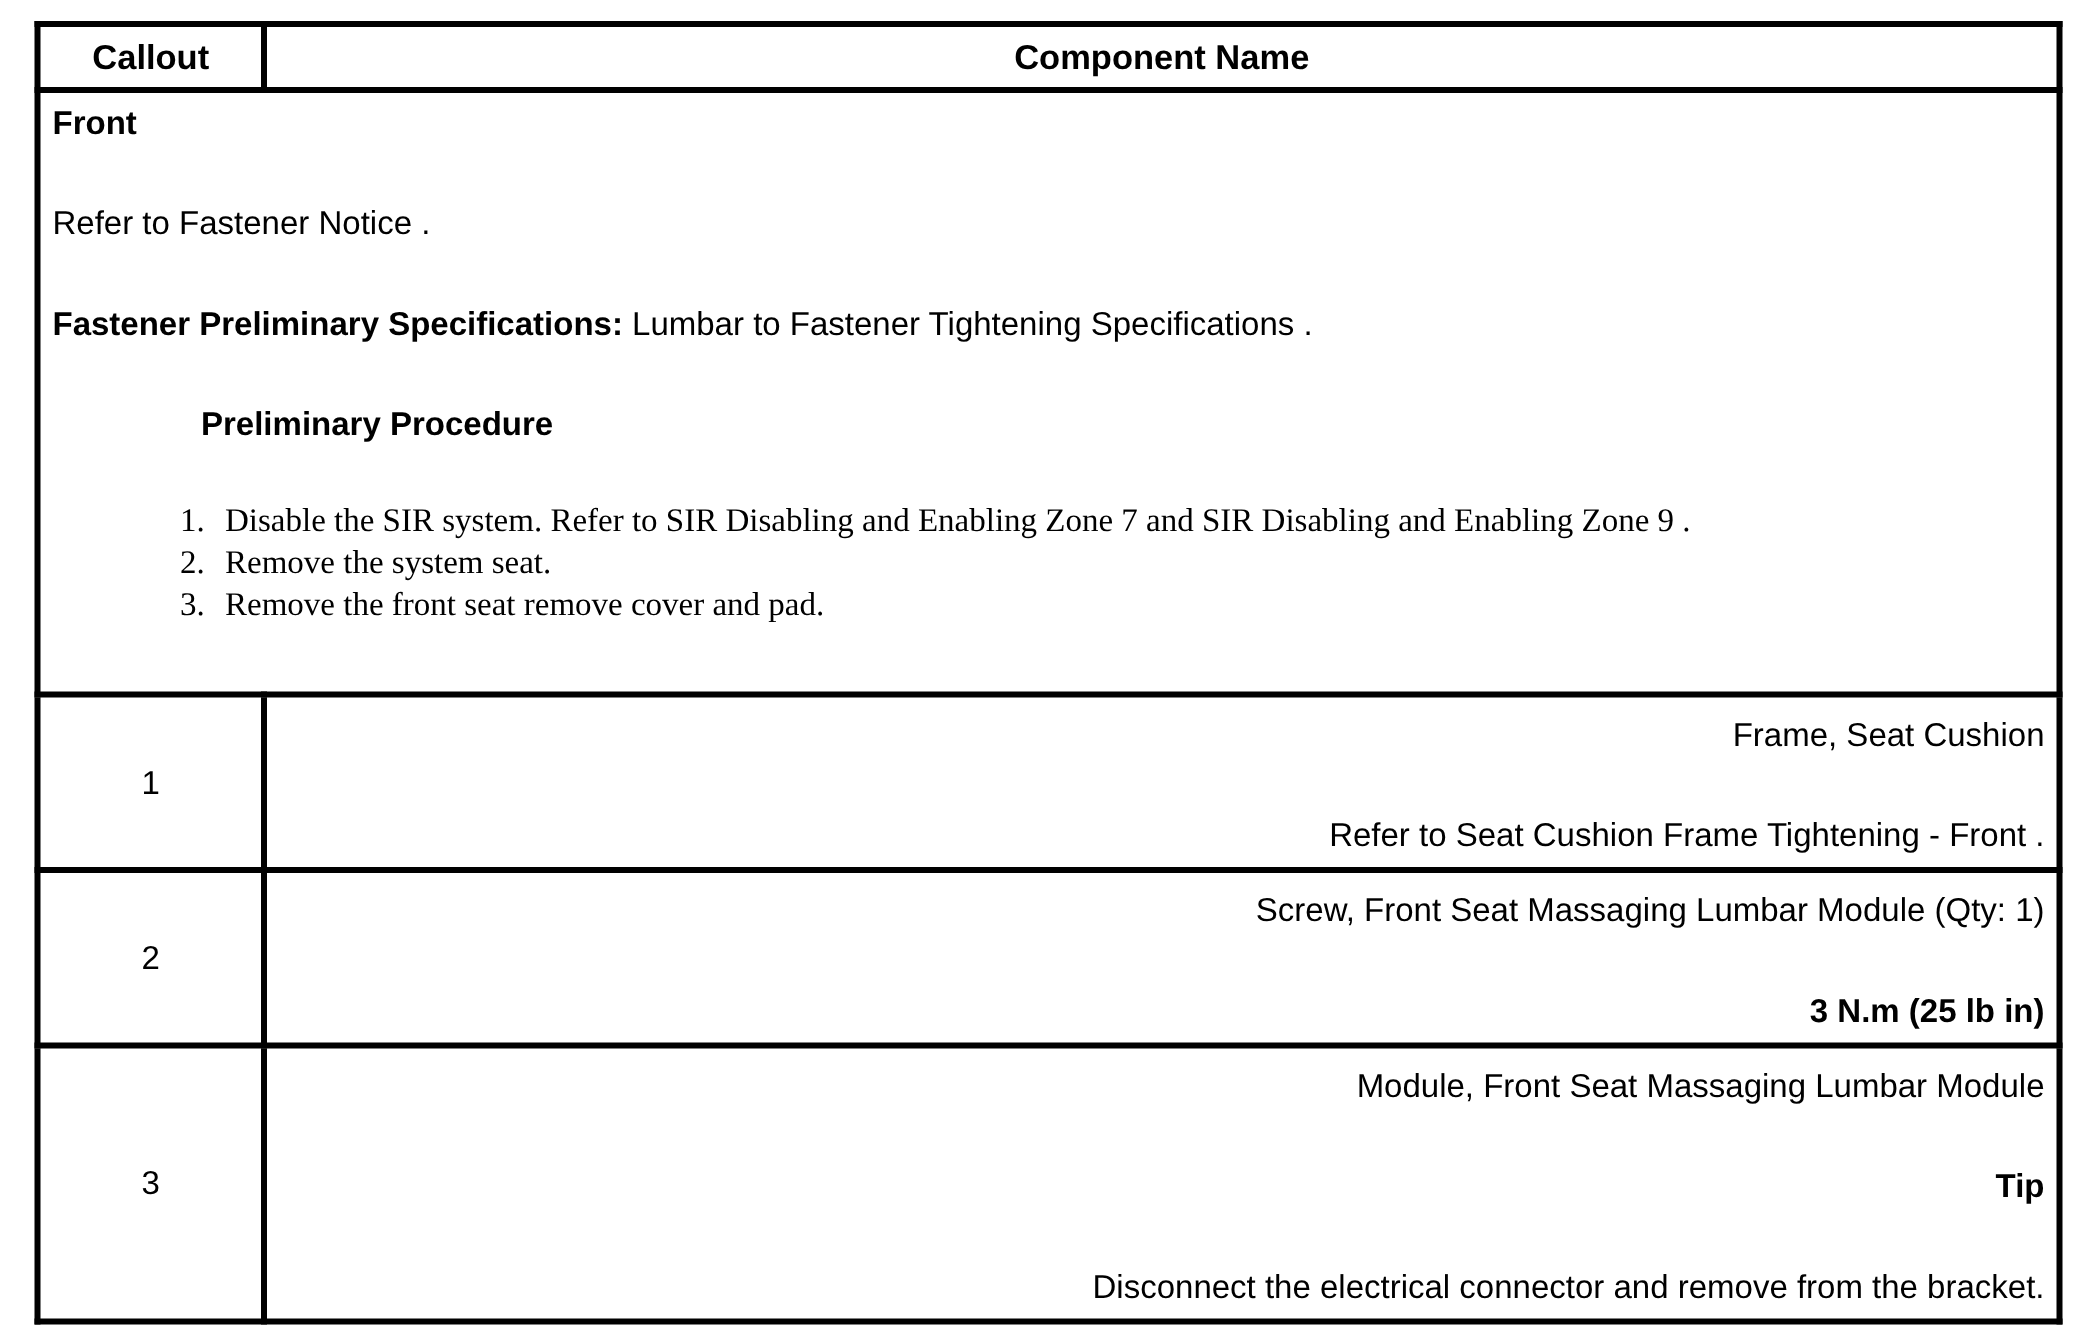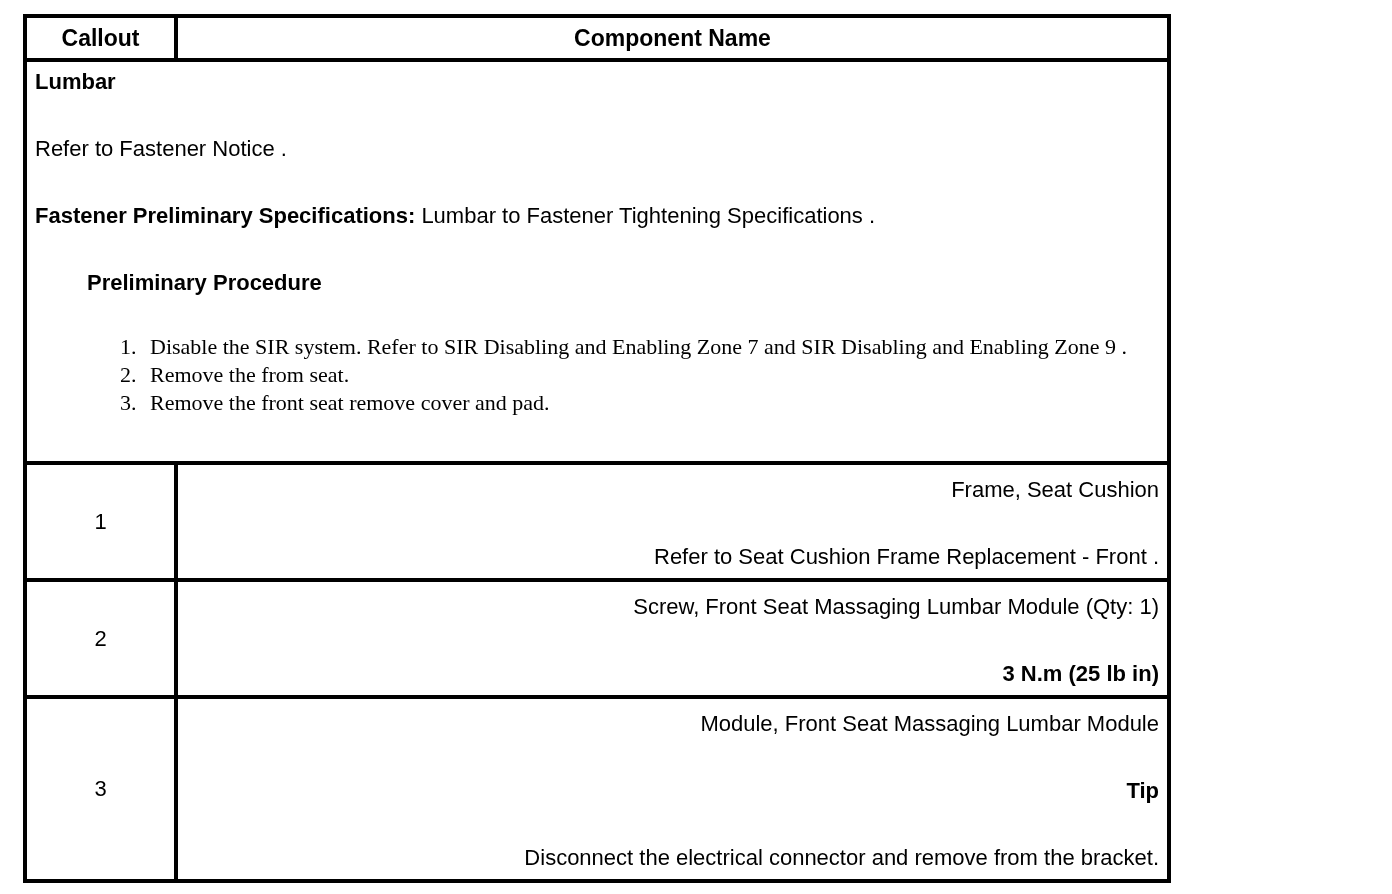--- a/index.html
+++ b/index.html
@@ -9,21 +9,21 @@
     width: 1392px;
     height: 894px;
     background: #ffffff;
     font-family: "Liberation Sans", sans-serif;
     color: #000000;
   }
   .doc-table {
     position: absolute;
     left: 23px;
     top: 14px;
-    width: 1148px;
+    width: 1352px;
     border-collapse: collapse;
     table-layout: fixed;
     border: 4px solid #000000;
     font-size: 22px;
     line-height: 34px;
   }
   .doc-table td, .doc-table th {
     border: 4px solid #000000;
     padding: 0;
     background: #ffffff;
@@ -40,21 +40,21 @@
     line-height: 24px;
   }
   
   tr.notice-row { height: 403px; }
   td.notice-cell {
     vertical-align: top;
     padding: 3px 8px 4px 8px;
   }
   .para { margin: 0 0 33px 0; line-height: 34px; }
   .bold { font-weight: bold; }
-  .prelim { margin-left: 52px; }
+  .prelim { margin-left: 99px; }
   ol.steps {
     margin: 0;
     padding: 0 0 0 107px;
     line-height: 28px;
   }
   ol.steps li { padding-left: 8px; font-family: Liberation Serif, serif; }
   
   tr.data-row-1 { height: 107px; }
   tr.data-row-2 { height: 107px; }
   tr.data-row-3 { height: 176px; }
@@ -79,37 +79,37 @@
     <col>
   </colgroup>
   <tbody>
     <tr class="header-row">
       <th>Callout</th>
       <th>Component Name</th>
     </tr>
 
     <tr class="notice-row">
       <td class="notice-cell" colspan="2">
-        <div class="para bold">Lumbar</div>
+        <div class="para bold">Front</div>
         <div class="para">Refer to Fastener Notice .</div>
         <div class="para"><span class="bold">Fastener Preliminary Specifications:</span><span> Lumbar to Fastener Tightening Specifications .</span></div>
         <div class="para bold prelim">Preliminary Procedure</div>
         <ol class="steps">
           <li>Disable the SIR system. Refer to SIR Disabling and Enabling Zone 7 and SIR Disabling and Enabling Zone 9 .</li>
-          <li>Remove the from seat.</li>
+          <li>Remove the system seat.</li>
           <li>Remove the front seat remove cover and pad.</li>
         </ol>
       </td>
     </tr>
 
     <tr class="data-row-1">
       <td class="callout-cell">1</td>
       <td class="component-cell">
         <div class="para">Frame, Seat Cushion</div>
-        <div class="para">Refer to Seat Cushion Frame Replacement - Front .</div>
+        <div class="para">Refer to Seat Cushion Frame Tightening - Front .</div>
       </td>
     </tr>
 
     <tr class="data-row-2">
       <td class="callout-cell">2</td>
       <td class="component-cell">
         <div class="para">Screw, Front Seat Massaging Lumbar Module (Qty: 1)</div>
         <div class="para bold">3 N.m (25 lb in)</div>
       </td>
     </tr>

